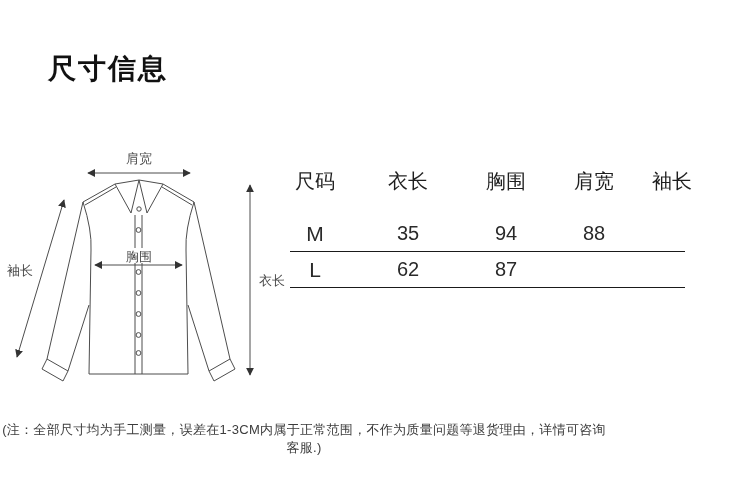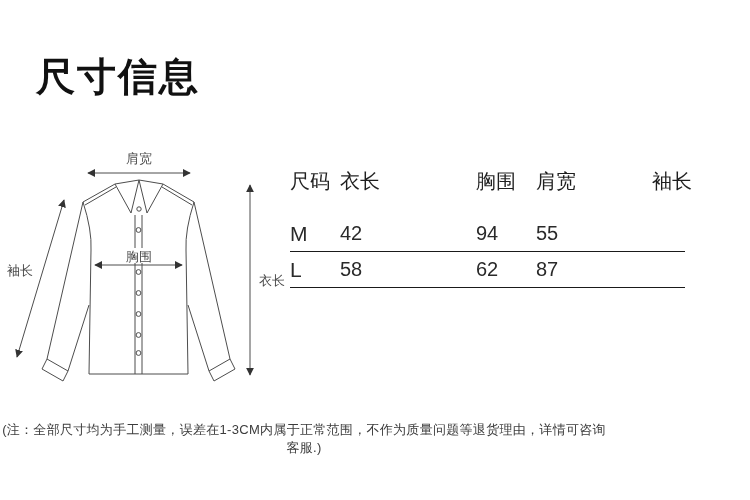--- a/index.html
+++ b/index.html
@@ -6,36 +6,36 @@
   html,body { width:750px; height:500px; }
   body {
     position:relative;
     width:750px; height:500px;
     background:#ffffff;
     font-family:"Liberation Sans", sans-serif;
     color:#1a1a1a;
     overflow:hidden;
   }
   .page-title {
-    position:absolute; left:36px; top:50px;
-    font-size:39px; font-weight:700; color:#111;
+    position:absolute; left:48px; top:50px;
+    font-size:28px; font-weight:700; color:#111;
     letter-spacing:2px;
   }
   
   .diagram { position:absolute; left:0; top:140px; width:300px; height:256px; }
   .diagram svg { display:block; }
   .diagram text { font-family:"Liberation Sans", sans-serif; font-size:13px; fill:#4a4a4a; }
   
   .size-table { position:absolute; left:290px; top:162px; width:395px; }
   .t-row {
     display:grid;
     grid-template-columns:50px 136px 60px 116px 27px;
     align-items:center;
   }
-  .t-row > div { text-align:left; white-space:nowrap; }
+  .t-row > div { text-align:center; white-space:nowrap; }
   .t-head { height:38px; margin-bottom:16px; font-size:20px; color:#1f1f1f; }
   .t-body-row { height:36px; border-bottom:1px solid #1a1a1a; font-size:20px; color:#2a2a2a; }
   .t-body-row .size-cell { font-size:21px; }
   
   .note {
     position:absolute; left:0; top:421px; width:608px;
     text-align:center; font-size:13px; color:#3c3c3c;
     letter-spacing:0.3px;
   }
 </style>
@@ -108,25 +108,24 @@
 <div class="size-table">
   <div class="t-row t-head">
     <div>尺码</div>
     <div>衣长</div>
     <div>胸围</div>
     <div>肩宽</div>
     <div>袖长</div>
   </div>
   <div class="t-row t-body-row">
     <div class="size-cell">M</div>
-    <div>42</div>
+    <div>35</div>
     <div>94</div>
-    <div>55</div>
+    <div>88</div>
   </div>
   <div class="t-row t-body-row">
     <div class="size-cell">L</div>
-    <div>58</div>
     <div>62</div>
     <div>87</div>
   </div>
 </div>
 
 <div class="note">(注：全部尺寸均为手工测量，误差在1-3CM内属于正常范围，不作为质量问题等退货理由，详情可咨询客服.)</div>
 
 </body></html>

